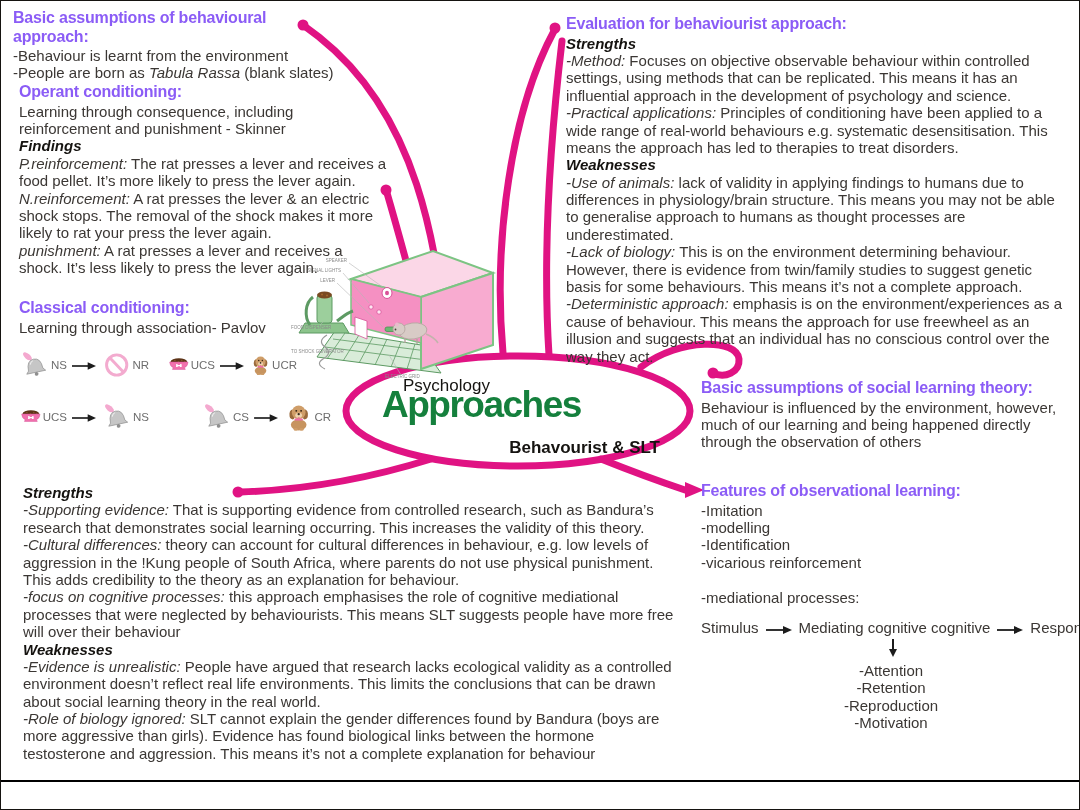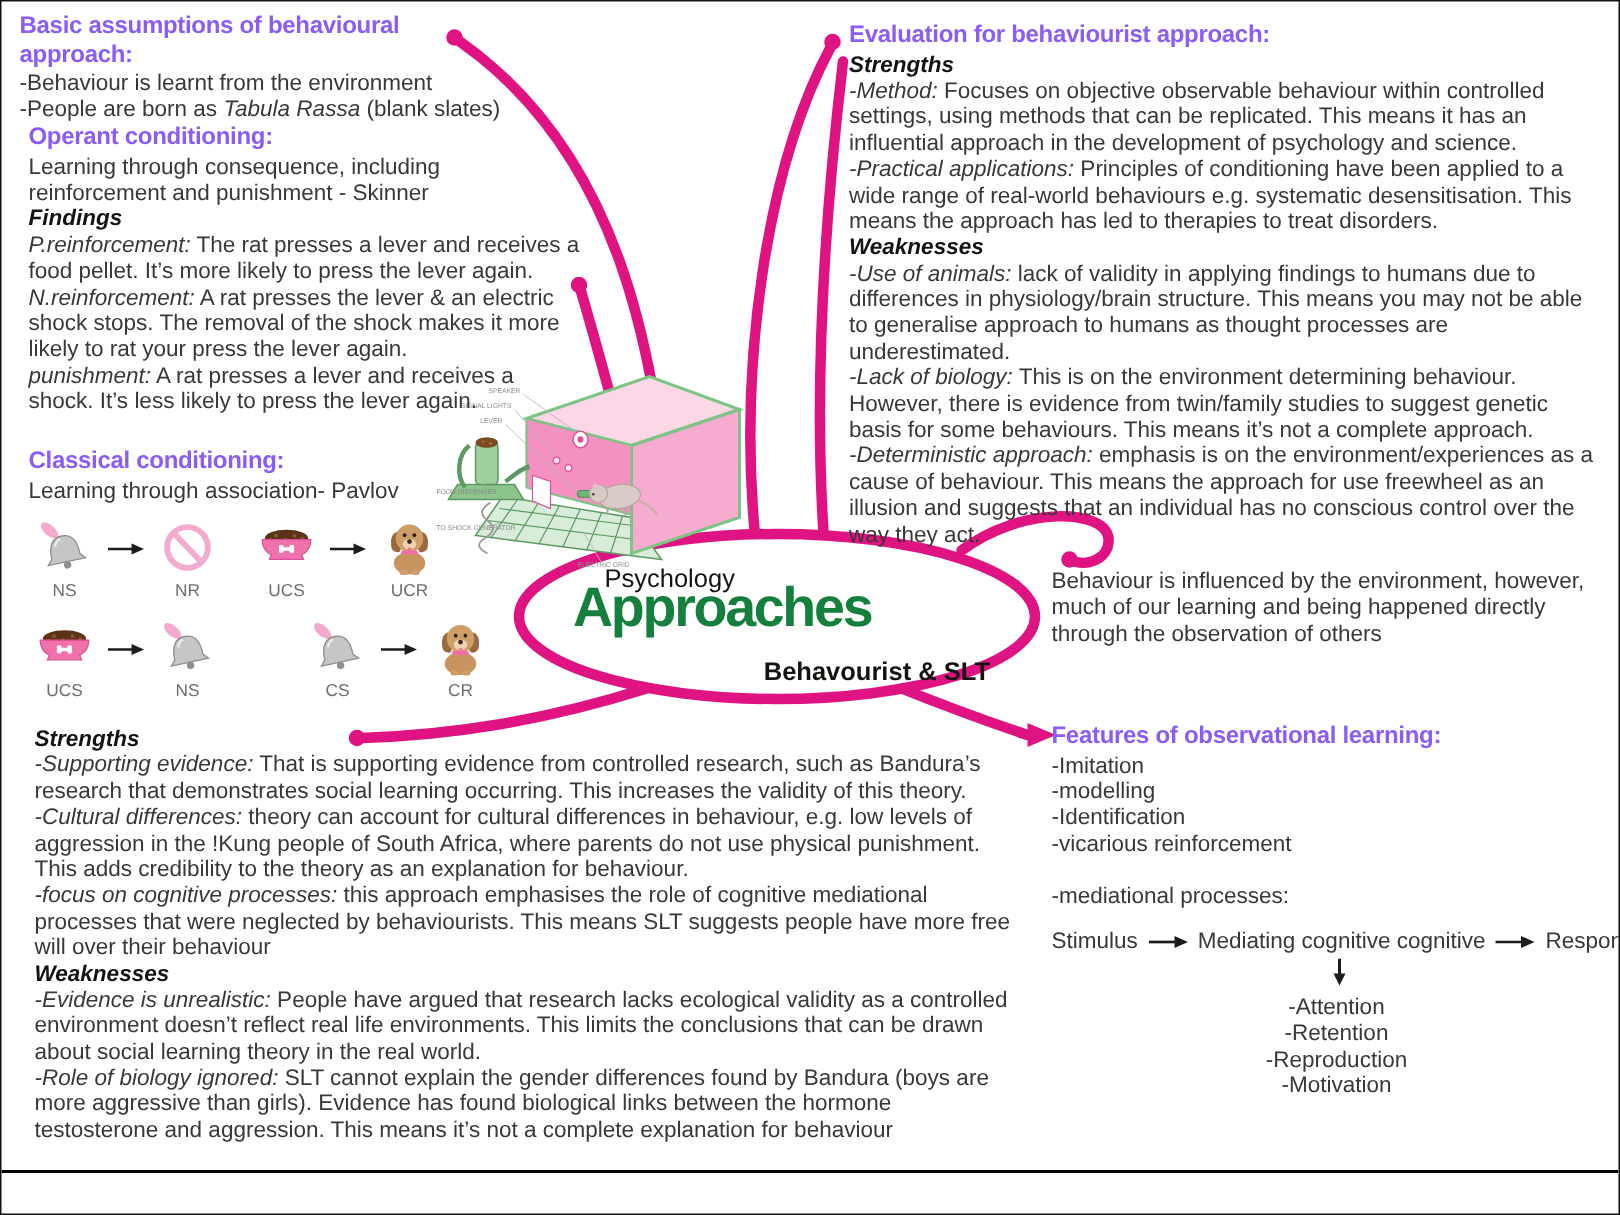--- a/index.html
+++ b/index.html
@@ -14,26 +14,26 @@
   
   .center-text{position:absolute;left:345px;top:355px;width:344px;height:110px;z-index:4;}
   .eyebrow{position:absolute;left:57px;top:20px;font-size:17px;color:#151310;}
   .main-title{position:absolute;left:36px;top:28px;font-size:37px;font-weight:bold;letter-spacing:-1.5px;color:#15803d;}
   .sub-title{position:absolute;right:30px;top:82px;font-size:17px;font-weight:bold;color:#151310;}
   
   .cc-row{display:flex;gap:18px;margin-top:8px;align-items:flex-start;}
   .cc-row-2{margin-top:10px;}
   .cc-row-2 .cc-pair:last-child{margin-left:34px;}
   .cc-pair{display:flex;align-items:flex-start;gap:5px;}
-  .cc-item{display:flex;flex-direction:column;align-items:center;width:48px;}
+  .cc-item{display:flex;align-items:center;width:48px;}
   .cc-ic{width:42px;height:42px;}
   .cc-label{font-size:11.5px;color:#6d6d6d;margin-top:2px;}
   .cc-arrow{margin-top:16px;}
   
-  .flow-row{display:flex;align-items:center;font-size:15px;color:#3b3734;white-space:nowrap;}
+  .flow-row{display:flex;align-items:flex-end;font-size:15px;color:#3b3734;white-space:nowrap;}
   .fl-arrow{margin:0 5px;flex:none;}
   .fl-down{margin-left:186px;margin-top:3px;}
   .flow-list{width:170px;margin-left:105px;text-align:center;}
   .footer-line{position:absolute;left:0;right:0;top:779px;border-top:2px solid #000;z-index:2;}
   .byline{position:absolute;right:8px;top:807px;font-size:11px;font-weight:bold;color:#222;z-index:3;}
   .sk-label{font-size:4.5px;fill:#8a8a8a;font-family:"Liberation Sans",sans-serif;}
 </style>
 </head>
 <body>
 
@@ -283,20 +283,21 @@
         <div class="para"><span class="i">-Method:</span><span> Focuses on objective observable behaviour within controlled settings, using methods that can be replicated. This means it has an influential approach in the development of psychology and science.</span></div>
         <div class="para"><span class="i">-Practical applications:</span><span> Principles of conditioning have been applied to a wide range of real-world behaviours e.g. systematic desensitisation. This means the approach has led to therapies to treat disorders.</span></div>
         <div class="para"><span class="bi">Weaknesses</span></div>
         <div class="para"><span class="i">-Use of animals:</span><span> lack of validity in applying findings to humans due to differences in physiology/brain structure. This means you may not be able to generalise approach to humans as thought processes are underestimated.</span></div>
         <div class="para"><span class="i">-Lack of biology:</span><span> This is on the environment determining behaviour. However, there is evidence from twin/family studies to suggest genetic basis for some behaviours. This means it’s not a complete approach.</span></div>
         <div class="para"><span class="i">-Deterministic approach:</span><span> emphasis is on the environment/experiences as a cause of behaviour. This means the approach for use freewheel as an illusion and suggests that an individual has no conscious control over the way they act.</span></div>
       </div>
   </div>
 
   <div class="block" style="left:700px;top:378px;width:375px">
+    <div class="title">Basic assumptions of social learning theory:</div>
     <div>
         <div class="para"><span>Behaviour is influenced by the environment, however, much of our learning and being happened directly through the observation of others</span></div>
       </div>
   </div>
 
   <div class="block" style="left:700px;top:481px;width:375px">
     <div class="title">Features of observational learning:</div>
     <div>
         <div class="para"><span>-Imitation</span></div>
         <div class="para"><span>-modelling</span></div>

